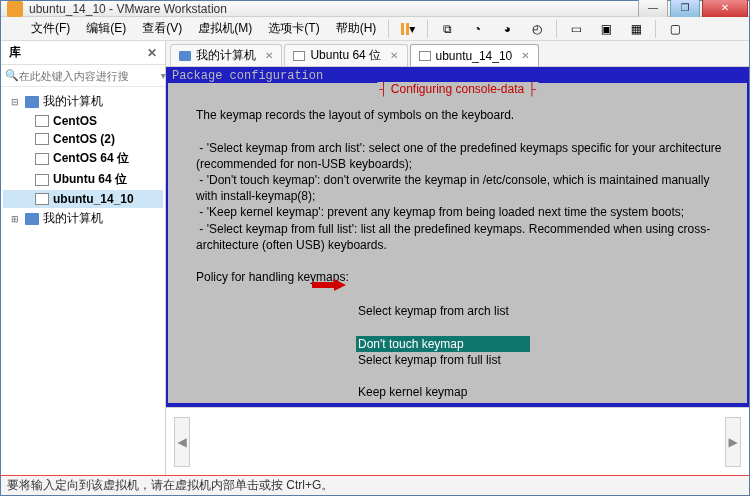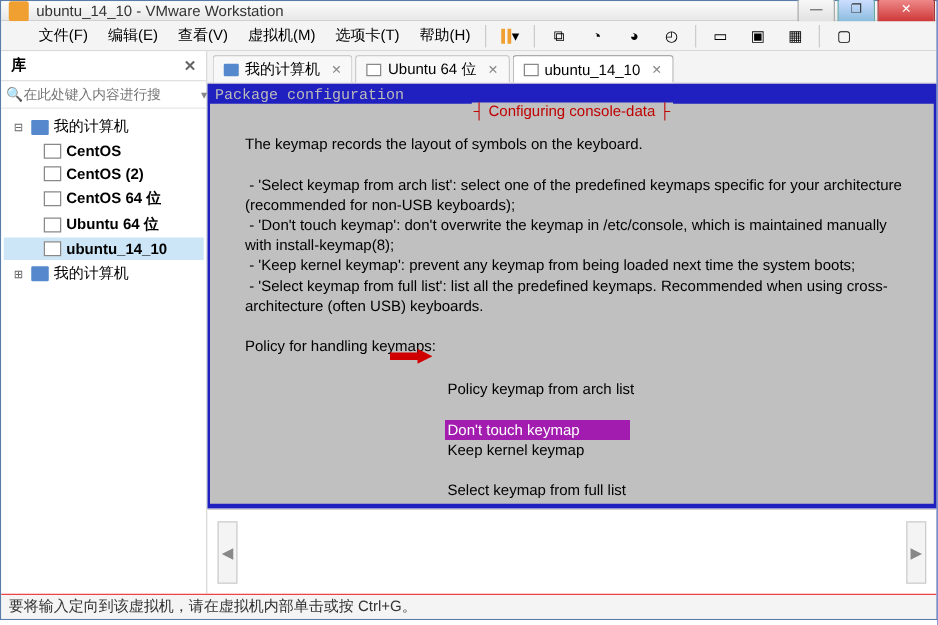--- a/index.html
+++ b/index.html
@@ -48,21 +48,21 @@
 .tab .ti { width: 12px; height: 10px; display: inline-block; }
 .tab .x { color: #888; font-size: 10px; margin-left: 4px; }
 
 .console-wrap { flex: 1; background: #2020c0; padding: 2px; overflow: hidden; }
 .console-header { color: #bbb; background: #2020c0; font-family: "Courier New", monospace; font-size: 12px; padding: 0 4px; }
 .console-box { background: #c0c0c0; height: calc(100% - 16px); position: relative; font-family: "Courier New", monospace; font-size: 12px; color: #000; }
 .config-title { position: absolute; top: -1px; left: 50%; transform: translateX(-50%); background: #c0c0c0; color: #c00000; padding: 0 2px; }
 .console-inner { padding: 8px 18px 8px 28px; line-height: 1.35; white-space: pre-wrap; }
 .menu-block { margin-left: 160px; margin-top: 2px; }
 .menu-opt { padding: 0 2px; }
-.menu-opt.sel { background: #a21caf; color: #fff; display: inline-block; padding-right: 40px; }
+.menu-opt.sel { background: #0f766e; color: #fff; display: inline-block; padding-right: 66px; }
 .arrow { position: absolute; left: 144px; top: 196px; }
 .arrow svg { display: block; }
 
 .thumbs { height: 68px; border-top: 1px solid #d0d0d0; background: #fff; display: flex; align-items: center; padding: 4px 8px; gap: 10px; }
 .thumbs .navbtn { width: 16px; height: 50px; border: 1px solid #ccc; background: #f4f4f4; display: flex; align-items: center; justify-content: center; color: #888; }
 .thumb { width: 56px; text-align: center; }
 .thumb .img { width: 54px; height: 36px; border: 1px solid #aaa; margin: 0 auto 2px; }
 .thumb.sel .img { outline: 2px solid #5aa0e0; }
 .thumb .lbl { font-size: 10px; white-space: nowrap; overflow: hidden; text-overflow: ellipsis; }
 .t1 { background: linear-gradient(#4a1030 60%, #2a0818); }
@@ -185,24 +185,24 @@
           <div class="console-inner">
 <span>The keymap records the layout of symbols on the keyboard.</span>
 
  - <span>'Select keymap from arch list': select one of the predefined keymaps specific for your architecture (recommended for non-USB keyboards);</span>
  - <span>'Don't touch keymap': don't overwrite the keymap in /etc/console, which is maintained manually with install-keymap(8);</span>
  - <span>'Keep kernel keymap': prevent any keymap from being loaded next time the system boots;</span>
  - <span>'Select keymap from full list': list all the predefined keymaps. Recommended when using cross-architecture (often USB) keyboards.</span>
 
 <span>Policy for handling keymaps:</span>
 <div class="menu-block">
-<div class="menu-opt">Policy keymap from arch list</div>
+<div class="menu-opt">Select keymap from arch list</div>
 <div class="menu-opt sel">Don't touch keymap</div>
+<div class="menu-opt">Select keymap from full list</div>
 <div class="menu-opt">Keep kernel keymap</div>
-<div class="menu-opt">Select keymap from full list</div>
 </div>
 
           </div>
           <div class="arrow">
             <svg width="34" height="12">
                 <polygon points="0,3 22,3 22,0 34,6 22,12 22,9 0,9" fill="#d00000"></polygon>
               </svg>
           </div>
         </div>
       </div>

